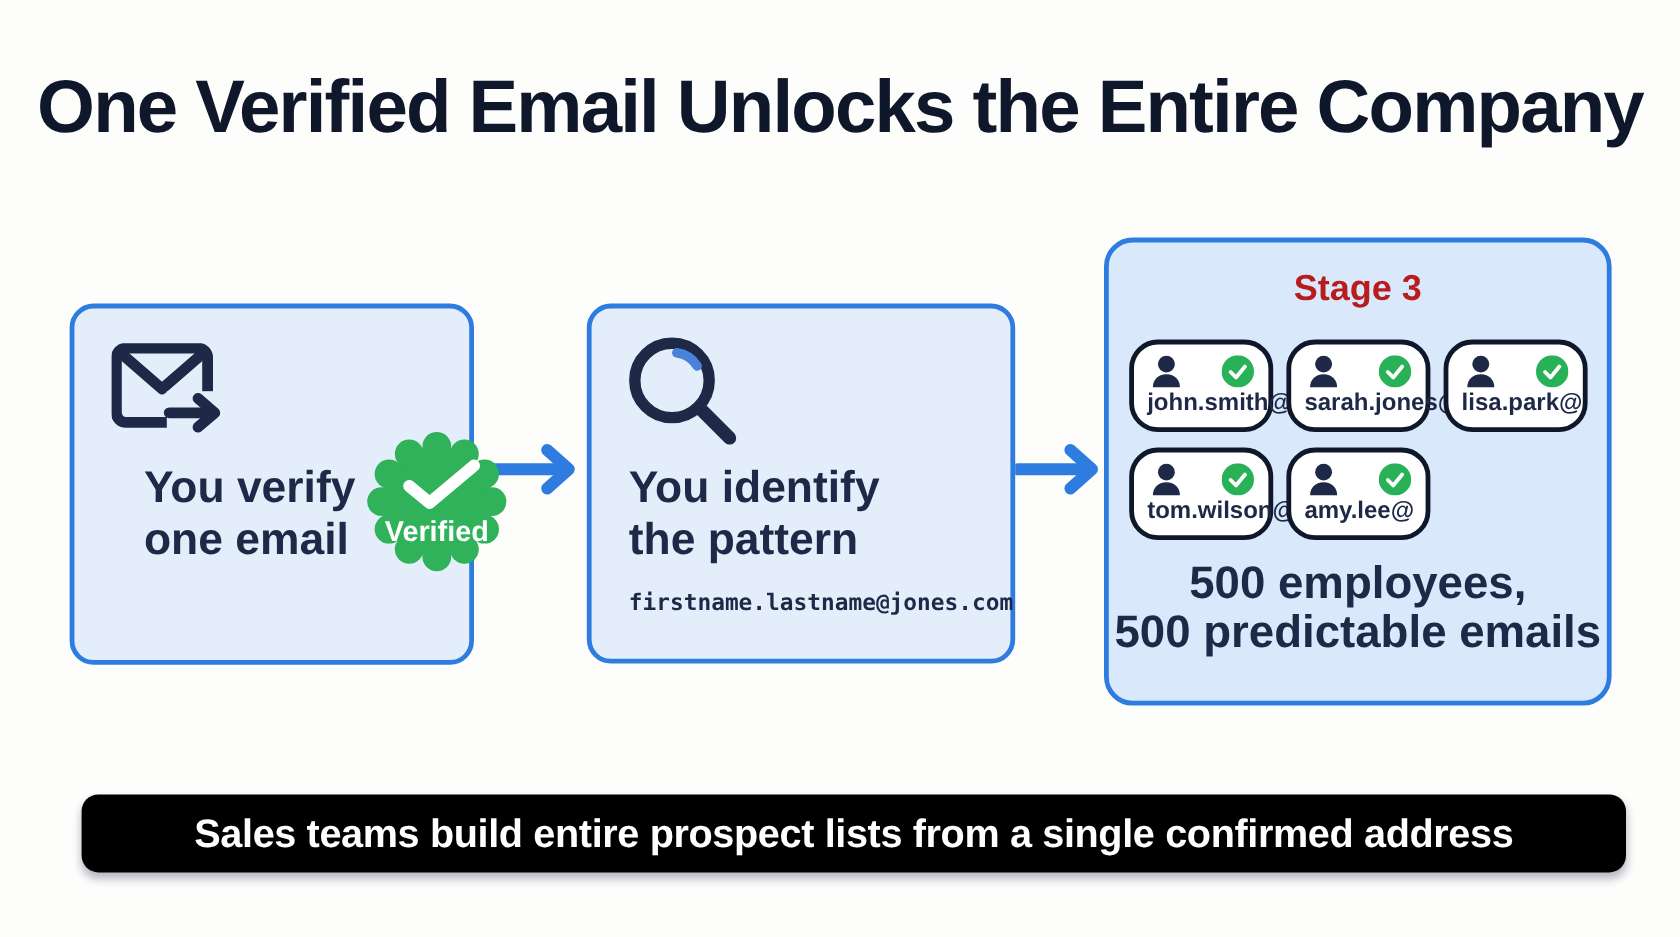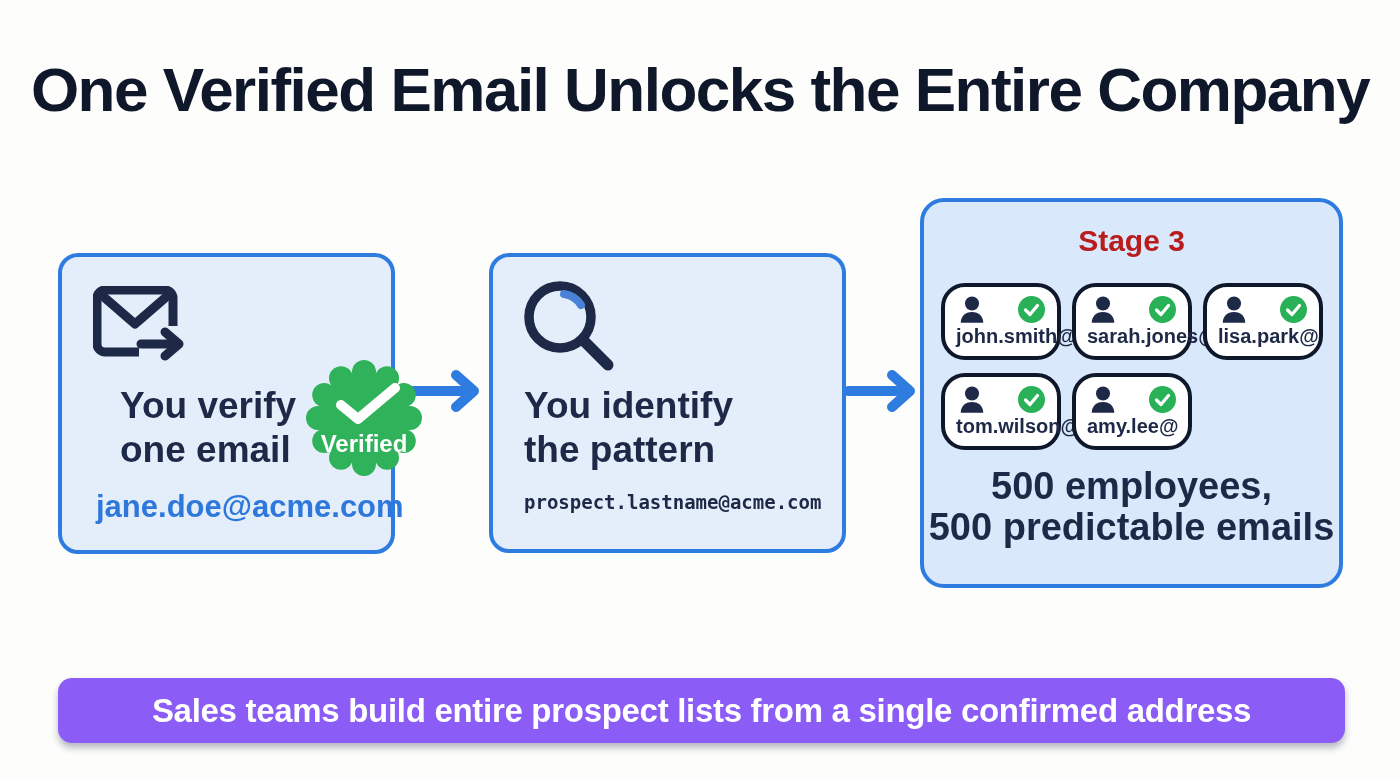--- a/index.html
+++ b/index.html
@@ -72,25 +72,24 @@
   .card-email {
     position: absolute; left: 11px; bottom: 8px;
     font-size: 20px; font-weight: 600; color: #1d2947;
   }
   .stage3-summary {
     position: absolute; left: 0; top: 264px; width: 100%;
     text-align: center; font-size: 38px; font-weight: bold;
     color: #1d2947; line-height: 41px; white-space: pre-line;
   }
   .banner {
-    position: absolute; left: 58px; top: 662px; width: 1287px; height: 65px;
-    background: #8b5cf6; border-radius: 14px;
+    position: absolute; left: 68px; top: 662px; width: 1287px; height: 65px;
+    background: #000000; border-radius: 14px;
     display: flex; align-items: center; justify-content: center;
     box-shadow: 0 5px 7px rgba(20, 30, 60, 0.30);
-    margin-top: 16px;
   }
   .banner-text {
     color: #ffffff; font-size: 33px; font-weight: bold; letter-spacing: -0.3px;
   }
 </style>
 </head>
 <body>
 
 <div class="canvas">
 
@@ -103,21 +102,20 @@
       <rect x="4" y="4" width="76" height="62" rx="8" fill="none" stroke="#1d2947" stroke-width="9"></rect>
       <polyline points="12,12 42,38 72,12" fill="none" stroke="#1d2947" stroke-width="9" stroke-linecap="round" stroke-linejoin="round"></polyline>
       <rect x="46" y="40" width="54" height="38" fill="#e4eefb"></rect>
       <path d="M48,58 H82" fill="none" stroke="#1d2947" stroke-width="9" stroke-linecap="round"></path>
       <polyline points="72,46 86,58 72,70" fill="none" stroke="#1d2947" stroke-width="9" stroke-linecap="round" stroke-linejoin="round"></polyline>
     </svg>
   </span>
 
   <div class="stage-heading h1pos">You verify
 one email</div>
-  <div class="verified-email">jane.doe@acme.com</div>
 
   <div class="badge">
     <svg width="118" height="118" viewBox="0 0 118 118">
       <g fill="#2fb259">
         <circle cx="59" cy="59" r="46"></circle>
         <circle cx="105" cy="59" r="12"></circle>
           <circle cx="98.8" cy="82" r="12"></circle>
         <circle cx="82" cy="98.8" r="12"></circle>
           <circle cx="59" cy="105" r="12"></circle>
         <circle cx="36" cy="98.8" r="12"></circle>
@@ -146,21 +144,21 @@
   <span class="icon-abs" style="left:520px; top:277px;">
     <svg width="100" height="100" viewBox="0 0 100 100">
       <circle cx="40" cy="40" r="31" fill="none" stroke="#1d2947" stroke-width="9.5"></circle>
       <path d="M63,63 L88,88" stroke="#1d2947" stroke-width="11" stroke-linecap="round"></path>
       <path d="M44,17 A24,24 0 0 1 61,28" fill="none" stroke="#4a82d8" stroke-width="8" stroke-linecap="round"></path>
     </svg>
   </span>
 
   <div class="stage-heading h2pos">You identify
 the pattern</div>
-  <div class="pattern-email">prospect.lastname@acme.com</div>
+  <div class="pattern-email">firstname.lastname@jones.com</div>
 
   <span class="arrow2">
     <svg width="74" height="48" viewBox="0 0 74 48">
       <path d="M2,24 H58" stroke="#2e7ce0" stroke-width="10" stroke-linecap="round" fill="none"></path>
       <polyline points="46,8 64,24 46,40" stroke="#2e7ce0" stroke-width="10" stroke-linecap="round" stroke-linejoin="round" fill="none"></polyline>
     </svg>
   </span>
 
   <div class="stage-box box3">
     <div class="label3">Stage 3</div>

